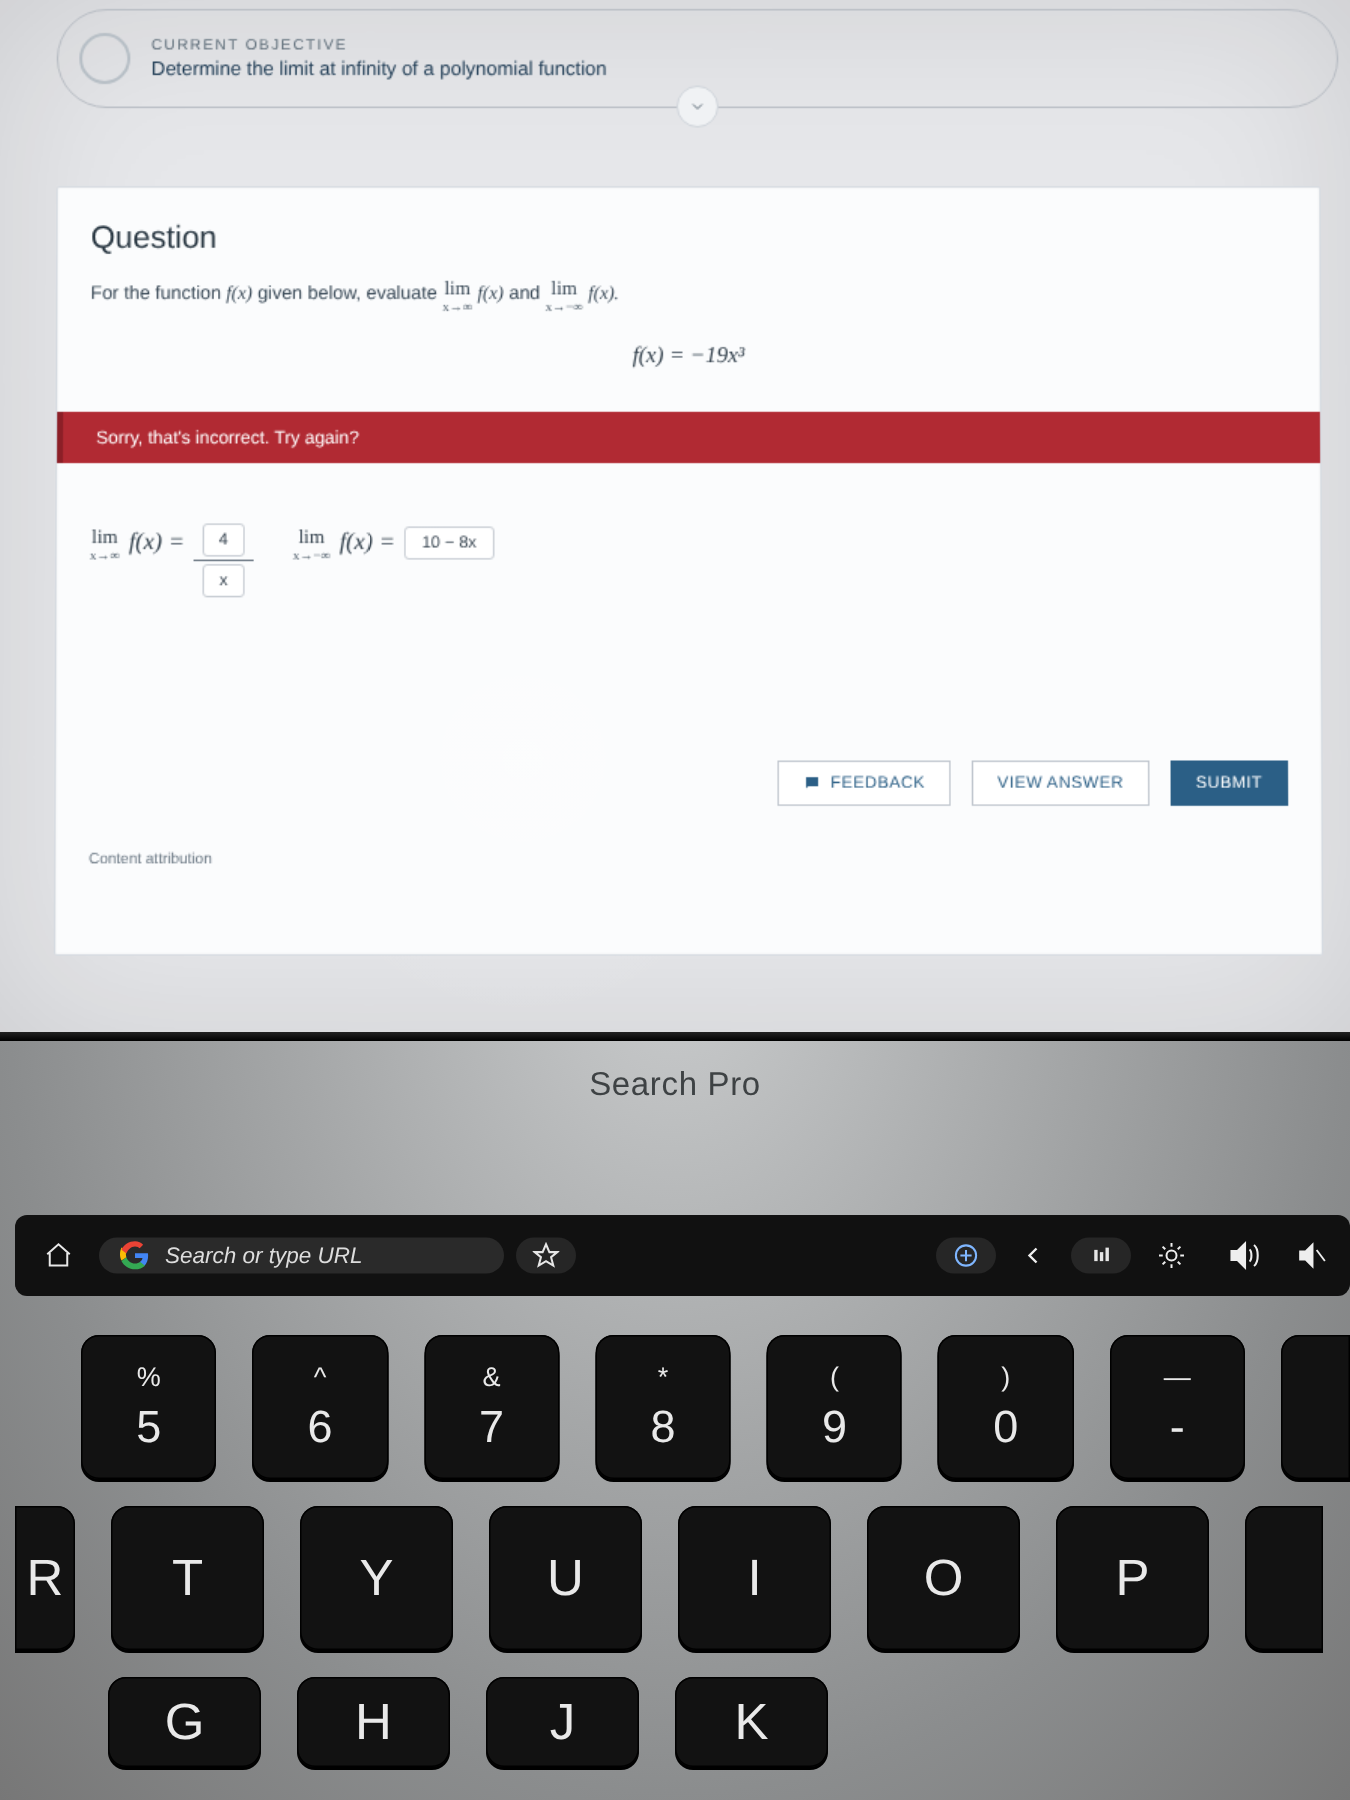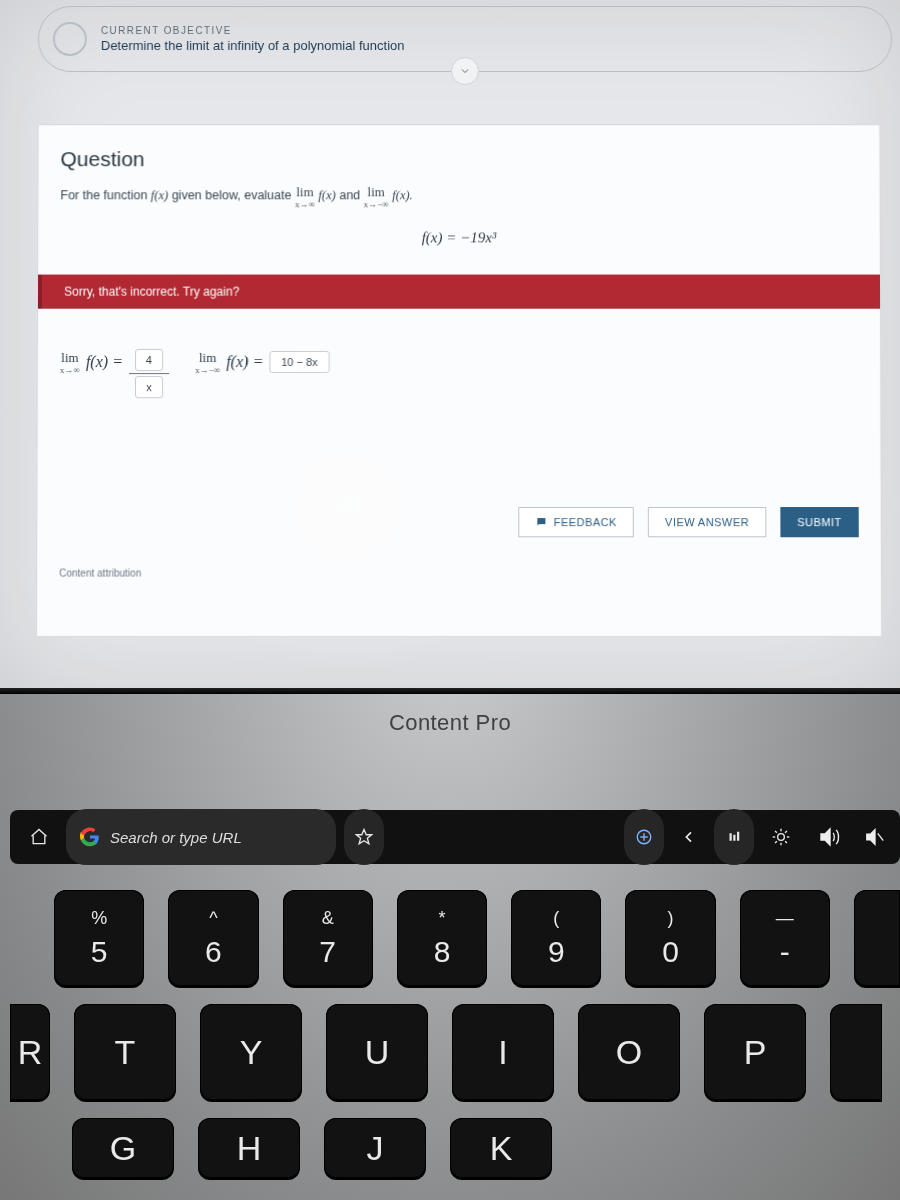--- a/index.html
+++ b/index.html
@@ -42,21 +42,21 @@
   .btn.view{background:#fff;color:#2b5f86;}
   .btn.submit{background:#2b5f86;color:#fff;border-color:#2b5f86;}
   .btn svg{width:12px;height:12px;fill:#2b5f86;}
   .attrib{ position:absolute; left:22px; top:440px; font-size:10px; color:#6b7884;}
   
   .hinge{position:absolute;left:0;top:688px;width:100%;height:6px;background:linear-gradient(#222,#000);}
   .deck{position:absolute;left:0;top:694px;width:100%;height:506px;background:radial-gradient(ellipse at 50% -10%,#c9cbcc 0%,#a5a7a8 40%,#8b8d8e 70%,#777 100%);}
   .mbp-label{position:absolute;left:0;top:710px;width:100%;text-align:center;font-size:22px;color:#3e4244;letter-spacing:.02em;}
   
   .touchbar{position:absolute;left:10px;right:0;top:810px;height:54px;background:#111;border-radius:8px;display:flex;align-items:center;gap:8px;padding:0 10px;}
-  .tb-item{height:56px;display:flex;align-items:center;justify-content:center;color:#eee;}
+  .tb-item{height:24px;display:flex;align-items:center;justify-content:center;color:#eee;}
   .tb-home{width:38px;}
   .tb-home svg{width:20px;height:20px;stroke:#e8e8e8;fill:none;stroke-width:1.6;}
   .tb-search{flex:0 0 270px;background:#2a2a2a;border-radius:20px;padding:0 14px;justify-content:flex-start;gap:10px;font-size:15px;font-style:italic;color:#ddd;}
   .g-logo{width:20px;height:20px;}
   .tb-round{width:40px;background:#262626;border-radius:20px;}
   .tb-round svg{width:18px;height:18px;stroke:#e6e6e6;fill:none;stroke-width:1.8;}
   .tb-round.plus svg{stroke:#7fb6ff;}
   .tb-flex{flex:1;}
   
   .kbd{position:absolute;left:0;right:0;top:890px;display:flex;flex-direction:column;gap:18px;padding:0 0 0 0;}
@@ -168,21 +168,21 @@
 
         <div class="attrib">Content attribution</div>
       </div>
 
       <div class="glare"></div>
     </div>
   </div>
 
   <div class="hinge"></div>
   <div class="deck"></div>
-  <div class="mbp-label">Content Pro</div>
+  <div class="mbp-label">Search Pro</div>
 
   <div class="touchbar">
     <div class="tb-item tb-home">
       <svg viewBox="0 0 24 24">
           <path d="M3 11l9-8 9 8"></path>
           <path d="M5 10v10h14V10"></path>
         </svg>
     </div>
     <div class="tb-item tb-search">
       <svg class="g-logo" viewBox="0 0 48 48">

